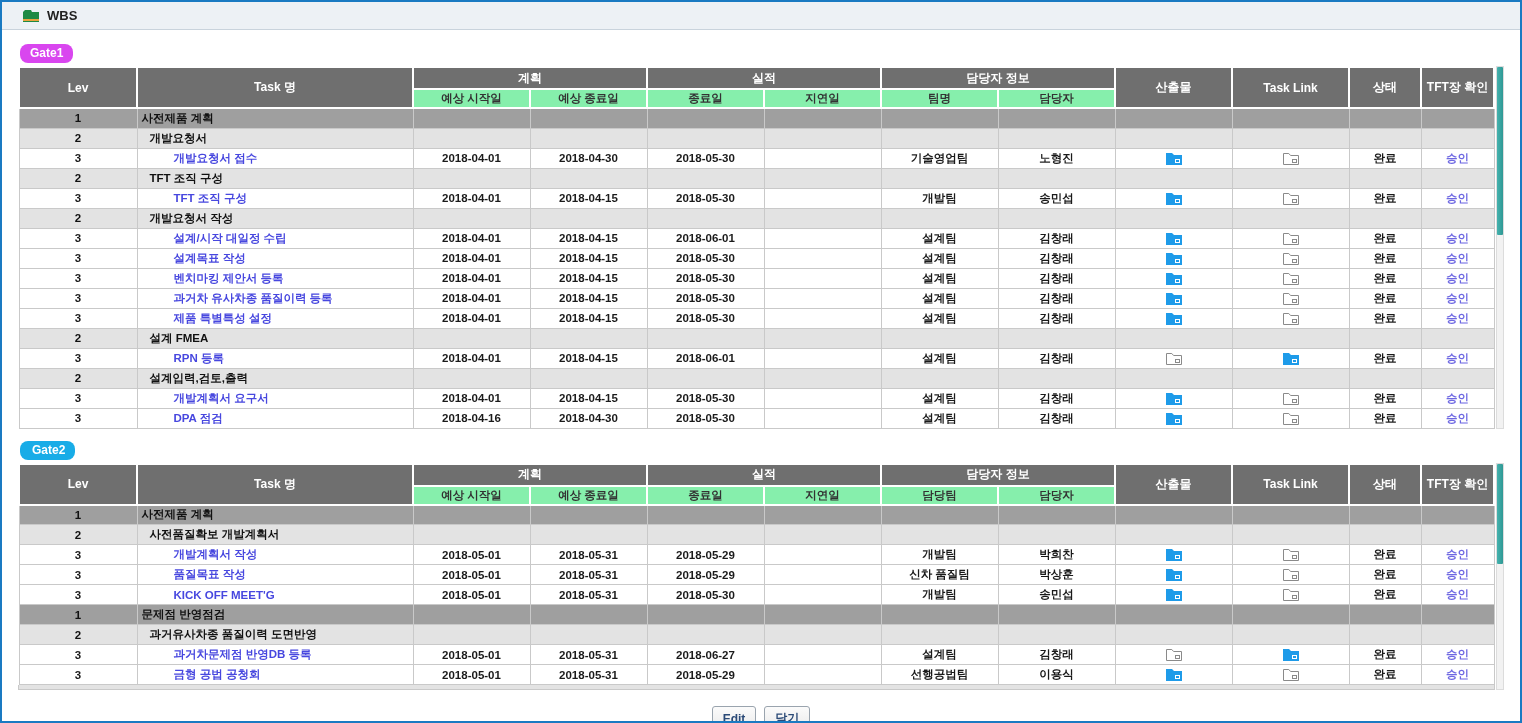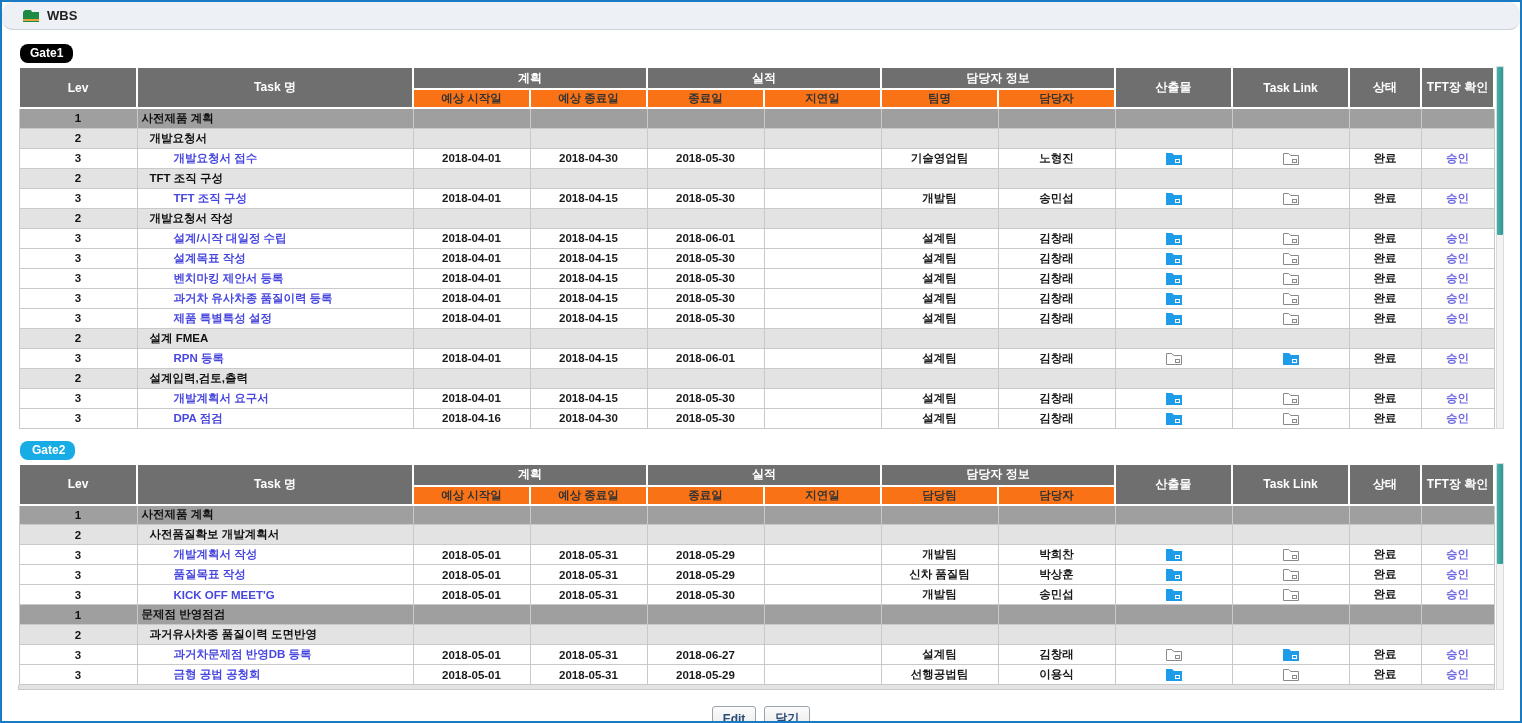--- a/index.html
+++ b/index.html
@@ -14,21 +14,20 @@
   }
   
   .topbar {
     height: 28px;
     background: #edf1f5;
     border-bottom: 1px solid #c9d3dc;
     display: flex;
     align-items: center;
     padding-left: 20px;
     gap: 7px;
-    border-radius: 11px;
   }
   .topbar .wbs-icon { width: 18px; height: 14px; display: inline-block; }
   .topbar .title { font-weight: bold; font-size: 13px; color: #222; }
 
   
   .content { padding: 14px 16px 0 16px; background: #fff; }
 
   .gate-badge {
     display: inline-block;
     color: #fff;
@@ -50,21 +49,21 @@
     color: #fff;
     font-weight: bold;
     font-size: 12px;
     border: 2px solid #fff;
     height: 22px;
     text-align: center;
     white-space: nowrap;
     overflow: hidden;
   }
   thead tr.sub th {
-    background: #f97316;
+    background: #86efac;
     color: #333;
     height: 19px;
     font-size: 11.5px;
     margin-left: 8px;
   }
 
   tbody td {
     height: 20px;
     border: 1px solid #c9c9c9;
     text-align: center;
@@ -145,21 +144,21 @@
       <path d="M1 3 L3 1 h6 l1 2 h7 v10 H1 Z" fill="#1f8a44"></path>
       <rect x="1" y="10" width="16" height="2" fill="#e8a33d"></rect>
     </svg>
   </span>
   <span class="title">WBS</span>
 </div>
 
 <div class="content">
 
   
-  <div class="gate-badge" style="background: #000000;">Gate1</div>
+  <div class="gate-badge" style="background: #d946ef;">Gate1</div>
   <div class="table-flex">
     <div class="table-col">
       <table>
         <colgroup>
           <col class="c-lev">
             <col class="c-task">
           <col class="c-mid">
             <col class="c-mid">
             <col class="c-mid">
             <col class="c-mid">

